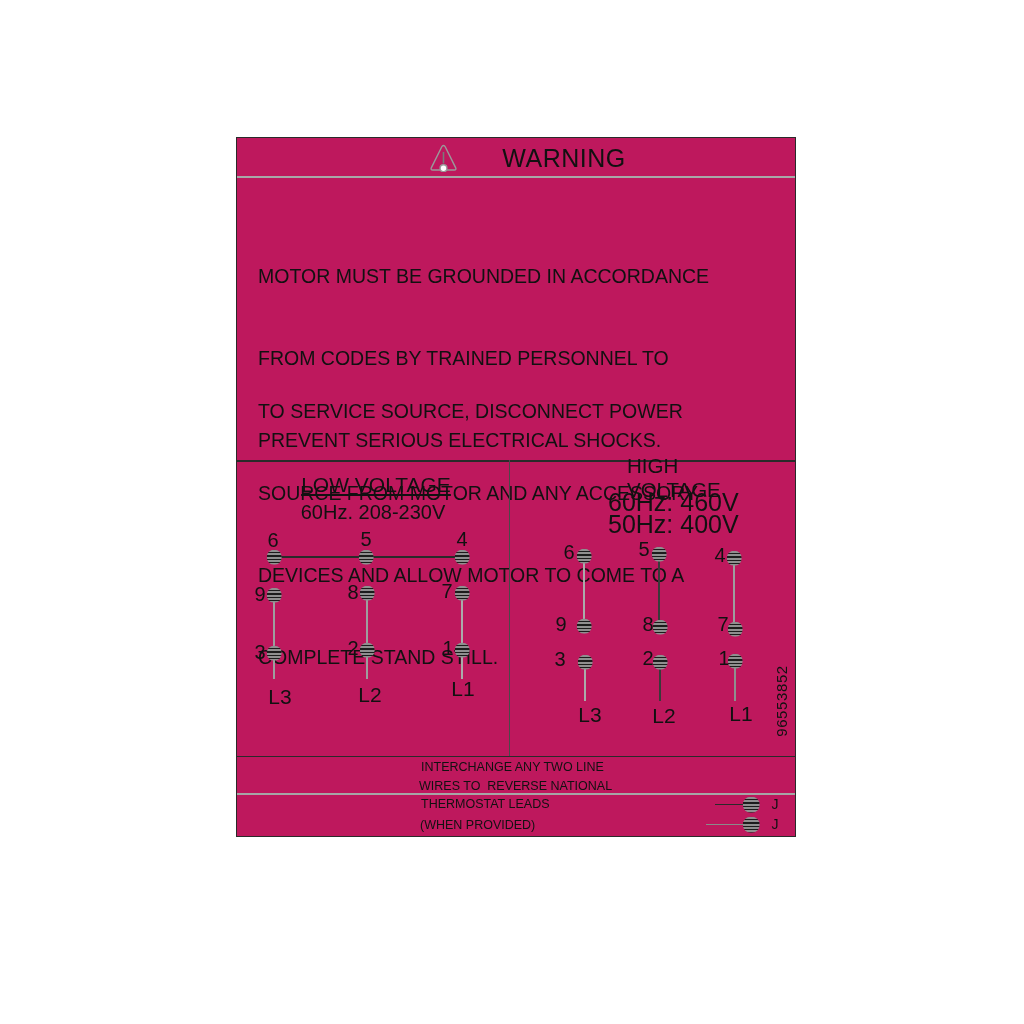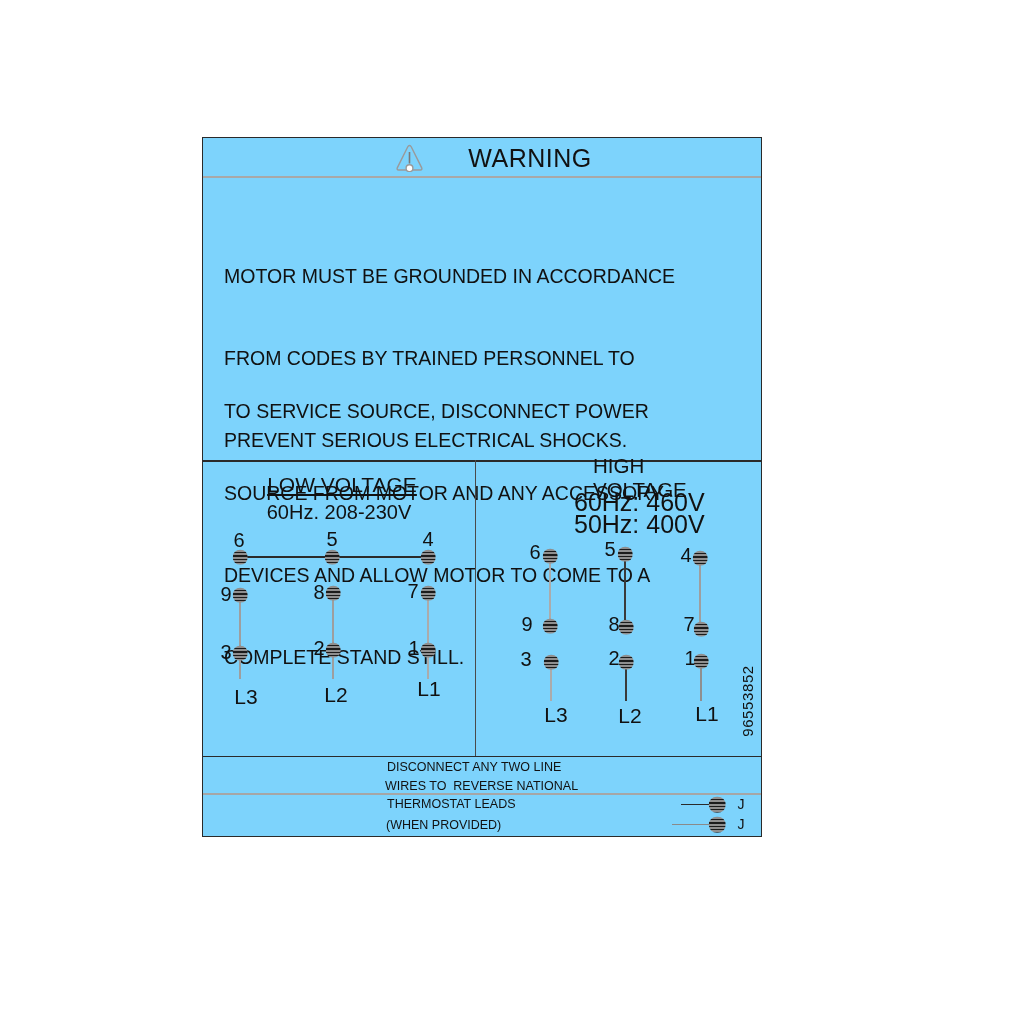--- a/index.html
+++ b/index.html
@@ -1,19 +1,19 @@
 <!DOCTYPE html>
 <html><head>
 <meta charset="utf-8">
 <style>
   html,body{margin:0;padding:0;background:#ffffff;}
   .canvas{position:relative;width:1024px;height:1024px;background:#ffffff;overflow:hidden;
           font-family:"Liberation Sans","DejaVu Sans",sans-serif;color:#111111;}
-  .label-box{position:absolute;left:202px;top:137px;width:560px;height:700px;
-             border:1.6px solid #2a2a2a;background:#7dd3fc;box-sizing:border-box;}
+  .label-box{position:absolute;left:236px;top:137px;width:560px;height:700px;
+             border:1.6px solid #2a2a2a;background:#be185d;box-sizing:border-box;}
   .header{position:absolute;left:0;top:0;width:100%;height:40px;border-bottom:2px solid #a8a8a8;box-sizing:border-box;}
   .tri{position:absolute;left:193px;top:5px;width:27px;height:29px;}
   .warn-title{position:absolute;left:327px;top:20px;transform:translate(-50%,-50%);
               font-size:25px;letter-spacing:0.5px;}
   .para{position:absolute;left:21px;font-size:19.5px;line-height:27.4px;white-space:pre;}
   .hline{position:absolute;height:1.5px;background:#2a2a2a;}
   .hline.gray{background:#a6a6a6;height:2px;}
   .vline{position:absolute;width:1.4px;background:#4a4a4a;}
   .vwire{position:absolute;width:1.5px;}
   .term{position:absolute;width:14.5px;height:14.5px;border-radius:50%;transform:translate(-50%,-50%);
@@ -126,21 +126,21 @@
     <div class="term" style="left:423px;top:524px;"></div>
     <div class="term" style="left:498px;top:523px;"></div>
 
     <div class="llabel" style="left:353px;top:577px;">L3</div>
     <div class="llabel" style="left:427px;top:578px;">L2</div>
     <div class="llabel" style="left:504px;top:576px;">L1</div>
 
     <div class="part" style="left:544px;top:563px;">96553852</div>
 
     <div class="hline" style="top:617.5px;left:0;width:100%;"></div>
-    <div class="small" style="left:184px;top:629px;">DISCONNECT ANY TWO LINE</div>
+    <div class="small" style="left:184px;top:629px;">INTERCHANGE ANY TWO LINE</div>
     <div class="small" style="left:182px;top:648px;">WIRES TO  REVERSE NATIONAL</div>
 
     <div class="hline gray" style="top:655px;left:0;width:100%;"></div>
     <div class="small" style="left:184px;top:666px;">THERMOSTAT LEADS</div>
     <div class="small" style="left:183px;top:687px;">(WHEN PROVIDED)</div>
 
     <div class="hline" style="left:478px;top:665.6px;width:30px;height:1.4px;"></div>
     <div class="hline" style="left:469px;top:686px;width:39px;height:1.4px;background:#8a8a8a;"></div>
     <div class="term big" style="left:514px;top:666.5px;"></div>
     <div class="term big" style="left:514px;top:686.5px;"></div>

